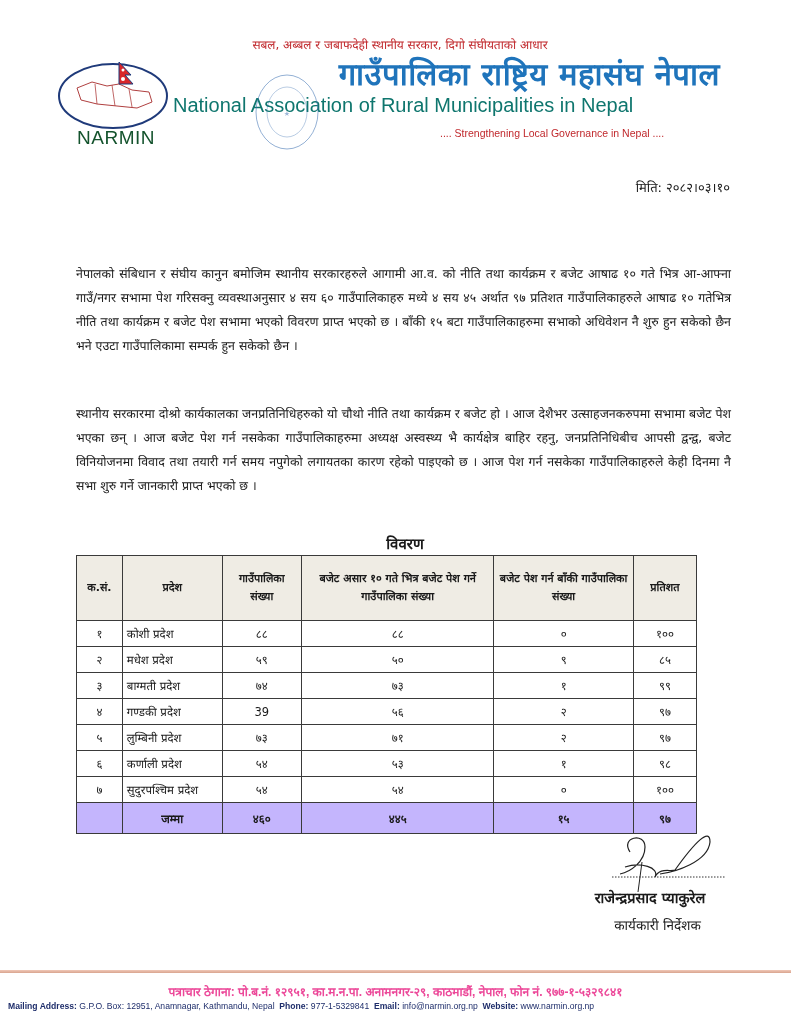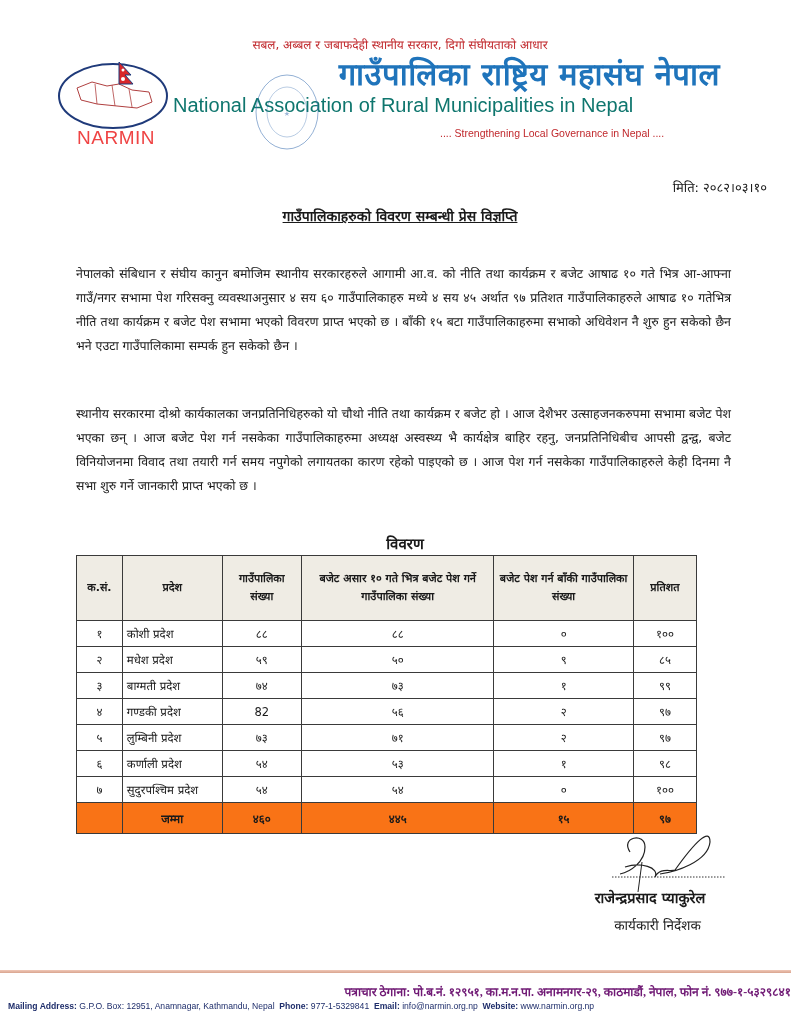--- a/index.html
+++ b/index.html
@@ -1,45 +1,45 @@
 <!DOCTYPE html>
 <html><head>
 <meta charset="utf-8">
 <style>
   html, body { margin:0; padding:0; background:#fff; }
   body { width:791px; height:1024px; position:relative; overflow:hidden; font-family:"DejaVu Serif", serif; color:#1a1a1a; }
   .abs { position:absolute; }
   
   .logo { left:57px; top:58px; width:112px; height:72px; }
-  .narmin { left:66px; top:127px; width:100px; text-align:center; font-family:"Liberation Sans", sans-serif; color:#ef4444; font-size:19px; letter-spacing:0.5px; }
+  .narmin { left:66px; top:127px; width:100px; text-align:center; font-family:"Liberation Sans", sans-serif; color:#14532d; font-size:19px; letter-spacing:0.5px; }
   .tagline { left:190px; top:36px; width:420px; text-align:center; color:#c0282c; font-size:12px; font-family:"DejaVu Sans", sans-serif; }
   .title-np { left:180px; top:52px; width:540px; text-align:right; color:#1f74bb; font-size:31px; font-weight:bold; font-family:"DejaVu Sans", sans-serif; letter-spacing:0.5px; }
   .title-en { left:173px; top:94px; width:540px; text-align:left; color:#0f766e; font-size:20px; font-family:"Liberation Sans", sans-serif; }
   .motto { left:440px; top:127px; width:280px; color:#c0282c; font-size:10.5px; font-family:"Liberation Sans", sans-serif; }
   .stamp { left:253px; top:72px; width:68px; height:80px; }
   
-  .date { left:592px; top:178px; width:175px; text-align:right; font-size:13px; font-family:"DejaVu Sans", sans-serif; }
+  .date { left:555px; top:178px; width:175px; text-align:right; font-size:13px; font-family:"DejaVu Sans", sans-serif; }
   .subject { left:110px; top:205px; width:580px; text-align:center; font-size:14px; font-weight:bold; line-height:22px; font-family:"DejaVu Sans", sans-serif; }
   .subject span { text-decoration:underline; display:block; }
   .para { left:76px; width:655px; font-size:12.4px; line-height:24px; text-align:justify; font-family:"DejaVu Sans", sans-serif; }
   .p1 { top:262px; }
   .p2 { top:402px; }
   .tbl-title { left:300px; top:533px; width:210px; text-align:center; font-weight:bold; font-size:15px; font-family:"DejaVu Sans", sans-serif; }
   table { position:absolute; left:76px; top:555px; width:621px; border-collapse:collapse; font-family:"DejaVu Sans", sans-serif; font-size:11.5px; }
   th, td { border:1px solid #3a3a3a; text-align:center; padding:0 4px; }
   th { background:#efece4; font-weight:bold; height:64px; font-size:11px; line-height:18px; }
   td { height:25px; }
   td.prov { text-align:left; }
-  tr.total td { background:#f97316; font-weight:bold; height:30px; }
+  tr.total td { background:#c4b5fd; font-weight:bold; height:30px; }
   
   .sig { left:600px; top:832px; width:130px; height:60px; }
   .signer { left:560px; top:887px; width:180px; text-align:center; font-weight:bold; font-size:14.5px; font-family:"DejaVu Sans", sans-serif; }
   .designation { left:585px; top:916px; width:145px; text-align:center; font-size:13.5px; font-family:"DejaVu Sans", sans-serif; }
   .footer-line { left:0; top:970px; width:791px; height:3px; background:linear-gradient(to bottom,#f0c8b8,#d9a48e); }
-  .addr-np { left:0; top:983px; width:791px; text-align:right; color:#701a75; font-size:12px; font-weight:bold; font-family:Liberation Serif, serif; }
+  .addr-np { left:0; top:983px; width:791px; text-align:center; color:#ec4899; font-size:12px; font-weight:bold; font-family:Liberation Sans, sans-serif; }
   .addr-en { left:0; top:1001px; width:791px; text-align:left; color:#1f2e6b; font-size:8.6px; font-family:"Liberation Sans", sans-serif;margin-left:8px; }
   .addr-en b { font-weight:bold; }
 </style>
 </head>
 <body>
 
 <svg class="abs logo" viewBox="0 0 112 72">
   <ellipse cx="56" cy="38" rx="54" ry="32" fill="#fff" stroke="#1f3a7a" stroke-width="2"></ellipse>
   <path d="M20 30 L35 24 L50 28 L62 26 L75 32 L92 34 L95 44 L80 50 L60 48 L40 46 L24 42 Z" fill="none" stroke="#b04040" stroke-width="1"></path>
   <path d="M38 26 L40 46 M55 27 L58 48 M72 31 L75 49" stroke="#b04040" stroke-width="0.8" fill="none"></path>
@@ -53,21 +53,20 @@
 <div class="abs title-en">National Association of Rural Municipalities in Nepal</div>
 <div class="abs motto">.... Strengthening Local Governance in Nepal ....</div>
 <svg class="abs stamp" viewBox="0 0 68 80">
   <ellipse cx="34" cy="40" rx="31" ry="37" fill="none" stroke="#3b6fb0" stroke-width="1" opacity="0.55"></ellipse>
   <ellipse cx="34" cy="40" rx="20" ry="25" fill="none" stroke="#3b6fb0" stroke-width="0.8" opacity="0.45"></ellipse>
   <text x="34" y="44" font-size="7" text-anchor="middle" fill="#3b6fb0" opacity="0.5">★</text>
 </svg>
 
 <div class="abs date">मिति: २०८२।०३।१०</div>
 <div class="abs subject">
-  <span>गाउँपालिकाहरुको विवरण सम्बन्धी प्रेस विज्ञप्ति</span>
 </div>
 
 <div class="abs para p1">नेपालको संबिधान र संघीय कानुन बमोजिम स्थानीय सरकारहरुले आगामी आ.व. को नीति तथा कार्यक्रम र बजेट आषाढ १० गते भित्र आ-आफ्ना गाउँ/नगर सभामा पेश गरिसक्नु व्यवस्थाअनुसार ४ सय ६० गाउँपालिकाहरु मध्ये ४ सय ४५ अर्थात ९७ प्रतिशत गाउँपालिकाहरुले आषाढ १० गतेभित्र नीति तथा कार्यक्रम र बजेट पेश सभामा भएको विवरण प्राप्त भएको छ । बाँकी १५ बटा गाउँपालिकाहरुमा सभाको अधिवेशन नै शुरु हुन सकेको छैन भने एउटा गाउँपालिकामा सम्पर्क हुन सकेको छैन ।</div>
 <div class="abs para p2">स्थानीय सरकारमा दोश्रो कार्यकालका जनप्रतिनिधिहरुको यो चौथो नीति तथा कार्यक्रम र बजेट हो । आज देशैभर उत्साहजनकरुपमा सभामा बजेट पेश भएका छन् । आज बजेट पेश गर्न नसकेका गाउँपालिकाहरुमा अध्यक्ष अस्वस्थ्य भै कार्यक्षेत्र बाहिर रहनु, जनप्रतिनिधिबीच आपसी द्वन्द्व, बजेट विनियोजनमा विवाद तथा तयारी गर्न समय नपुगेको लगायतका कारण रहेको पाइएको छ । आज पेश गर्न नसकेका गाउँपालिकाहरुले केही दिनमा नै सभा शुरु गर्ने जानकारी प्राप्त भएको छ ।</div>
 
 <div class="abs tbl-title">विवरण</div>
 <table>
   <colgroup>
     <col style="width:45px">
       <col style="width:98px">
@@ -107,21 +106,21 @@
         <td>३</td>
         <td class="prov">बाग्मती प्रदेश</td>
         <td>७४</td>
         <td>७३</td>
         <td>१</td>
         <td>९९</td>
       </tr>
       <tr>
         <td>४</td>
         <td class="prov">गण्डकी प्रदेश</td>
-        <td>82</td>
+        <td>39</td>
         <td>५६</td>
         <td>२</td>
         <td>९७</td>
       </tr>
       <tr>
         <td>५</td>
         <td class="prov">लुम्बिनी प्रदेश</td>
         <td>७३</td>
         <td>७१</td>
         <td>२</td>

